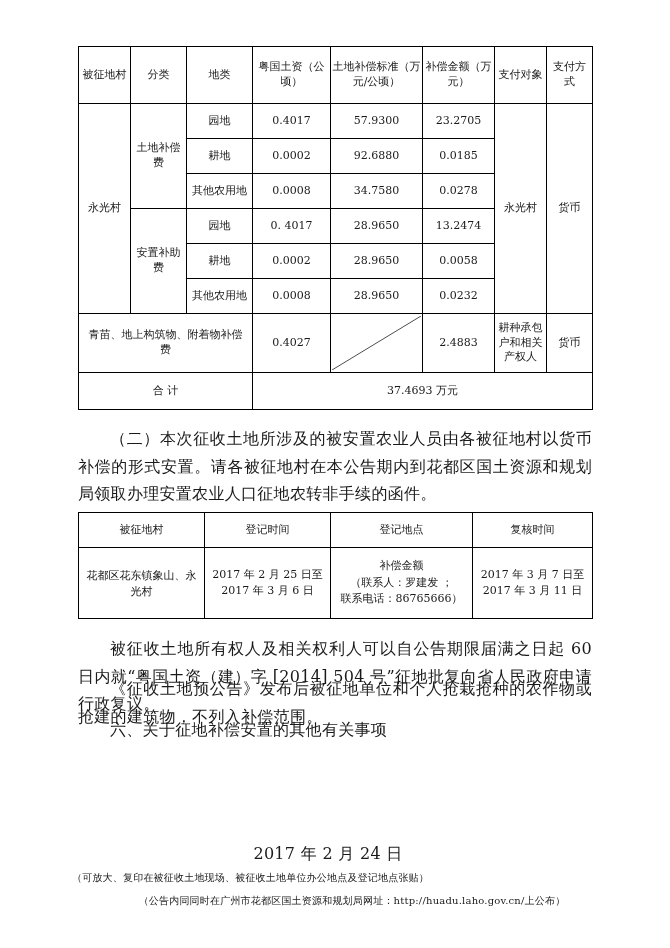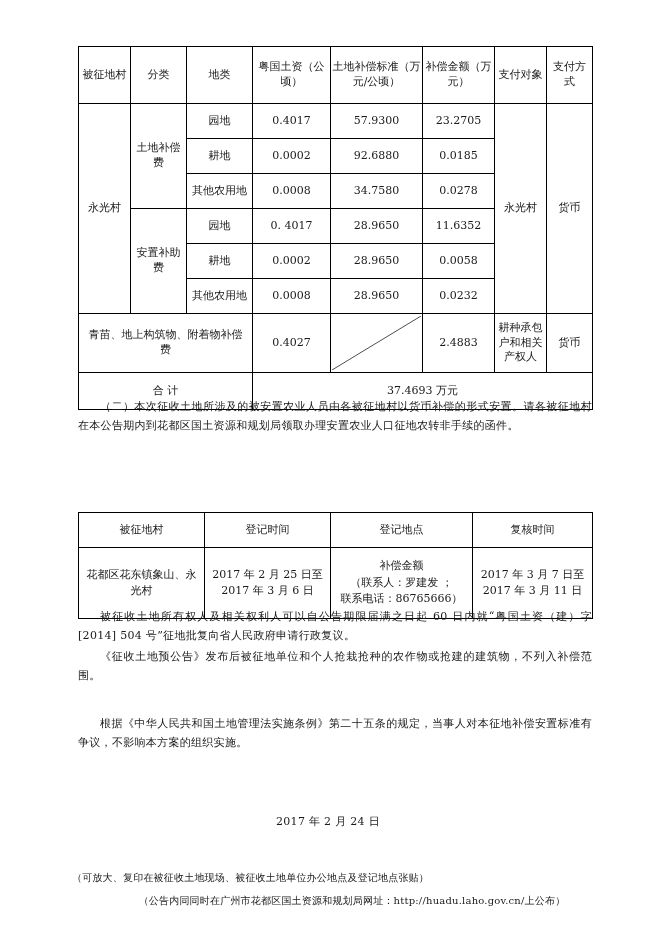--- a/index.html
+++ b/index.html
@@ -63,25 +63,26 @@
   .diag-cell svg {
     position: absolute;
     left: 0; top: 0;
     width: 100%;
     height: 100%;
   }
 
   
   .para {
     position: absolute;
-    font-size: 11px;
+    font-size: 16px;
     line-height: 1.72;
     text-align: justify;
     text-justify: inter-ideograph;
     letter-spacing: 0.3px;
+    margin-top: 27px;
   }
   .indent { text-indent: 2em; }
 
   
   #reg-table-wrap {
     position: absolute;
     left: 78px;
     top: 512px;
     width: 514px;
   }
@@ -151,21 +152,21 @@
           <td>0.0008</td>
           <td>34.7580</td>
           <td>0.0278</td>
         </tr>
 
         <tr>
           <td rowspan="3" class="vtext">安置补助费</td>
           <td style="height:30px;">园地</td>
           <td>0.  4017</td>
           <td>28.9650</td>
-          <td>11.6352</td>
+          <td>13.2474</td>
         </tr>
         <tr>
           <td style="height:30px;">耕地</td>
           <td>0.0002</td>
           <td>28.9650</td>
           <td>0.0058</td>
         </tr>
         <tr>
           <td style="height:30px;">其他农用地</td>
           <td>0.0008</td>
@@ -208,39 +209,39 @@
         <col style="width:120px">
       </colgroup>
       <tbody>
         <tr>
           <td style="height:26px;">被征地村</td>
           <td>登记时间</td>
           <td>登记地点</td>
           <td>复核时间</td>
         </tr>
         <tr>
-          <td style="height:62px;">花都区花东镇象山、永光村</td>
+          <td style="height:62px;font-family:Liberation Serif, serif;">花都区花东镇象山、永光村</td>
           <td>2017 年 2 月 25 日至 2017 年 3 月 6 日</td>
           <td>
             <div>补偿金额</div>
             <div>（联系人：罗建发 ；</div>
             <div>联系电话：86765666）</div>
           </td>
           <td>2017 年 3 月 7 日至 2017 年 3 月 11 日</td>
         </tr>
       </tbody>
     </table>
   </div>
 
   <div class="para indent" style="left:78px; top:608px; width:514px;">被征收土地所有权人及相关权利人可以自公告期限届满之日起 60 日内就“粤国土资（建）字 [2014] 504 号”征地批复向省人民政府申请行政复议。</div>
 
   <div class="para indent" style="left:78px; top:648px; width:514px;">《征收土地预公告》发布后被征地单位和个人抢栽抢种的农作物或抢建的建筑物，不列入补偿范围。</div>
 
-
-  <div class="para indent" style="left:78px; top:715px; width:514px;">根据《中华人民共和国土地管理法实施条例》第二十五条的规定，当事人对本征地补偿安置标准有争议，不影响本方案的组织实施。</div>
+  <div class="para indent" style="left:78px; top:689px; width:514px;">六、关于征地补偿安置的其他有关事项</div>
+
 
 
   <div class="para right-align" style="left:78px; top:813px; width:500px;">2017 年 2 月 24 日</div>
 
   <div class="footer-note" style="left:72px; top:869px; width:540px;">（可放大、复印在被征收土地现场、被征收土地单位办公地点及登记地点张贴）</div>
   <div class="footer-note" style="left:72px; top:892px; width:560px;text-align:center;">（公告内同同时在广州市花都区国土资源和规划局网址：http://huadu.laho.gov.cn/上公布）</div>
 
 </div>
 
 </body></html>

